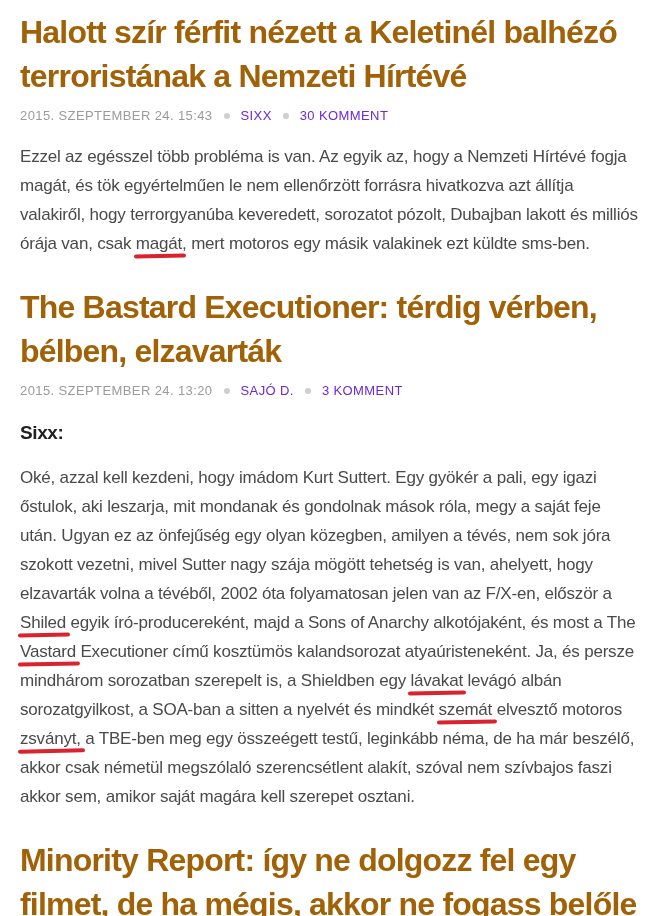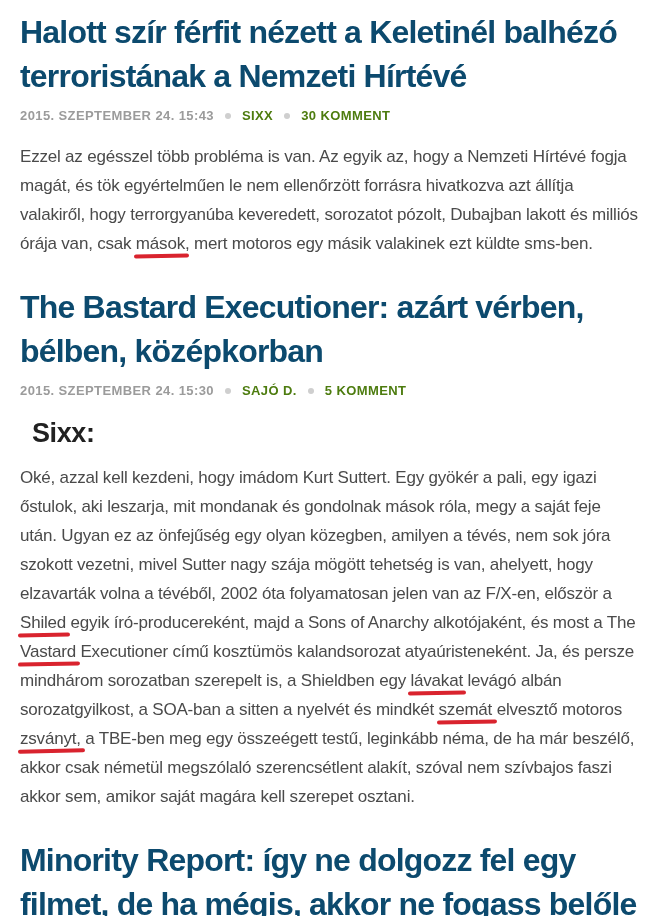--- a/index.html
+++ b/index.html
@@ -12,57 +12,57 @@
   main { padding: 10px 20px 6px 20px; }
 
   article { margin: 0; }
 
   .post-title {
     margin: 0 0 10px 0;
     font-size: 32px;
     line-height: 44px;
     font-weight: 700;
     letter-spacing: -0.8px;
-    color: #0c4a6e;
+    color: #a16207;
     cursor: pointer;
   }
 
   .meta {
     display: flex;
     align-items: center;
     gap: 11px;
     margin: 0 0 19px 0;
     font-size: 13px;
-    font-weight: 700;
+    font-weight: 400;
     letter-spacing: 0.4px;
   }
   .meta .date { color: #9b9b9b; }
   .meta .dot {
     width: 6px; height: 6px;
     border-radius: 50%;
     background: #cfcfcf;
     flex: 0 0 auto;
   }
   .meta .author, .meta .comments {
-    color: #4d7c0f;
+    color: #6d28d9;
     text-decoration: none;
     cursor: pointer;
   }
 
   .body {
     margin: 0 0 27px 0;
     font-size: 17px;
     line-height: 29px;
     letter-spacing: -0.2px;
     color: #4a4a4a;
   }
 
   .subheading {
-    margin: 0 0 14px 12px;
-    font-size: 27px;
+    margin: 0 0 14px 0;
+    font-size: 19px;
     line-height: 32px;
     font-weight: 700;
     letter-spacing: -0.4px;
     color: #212121;
   }
 
   
   .mark { position: relative; white-space: nowrap; }
   .mark::after {
     content: "";
@@ -88,31 +88,31 @@
 
   <article>
     <h1 class="post-title">Halott szír férfit nézett a Keletinél balhézó terroristának a Nemzeti Hírtévé</h1>
     <div class="meta">
       <span class="date">2015. SZEPTEMBER 24. 15:43</span>
       <span class="dot"></span>
       <a class="author">SIXX</a>
       <span class="dot"></span>
       <a class="comments">30 KOMMENT</a>
     </div>
-    <p class="body"><span>Ezzel az egésszel több probléma is van. Az egyik az, hogy a Nemzeti Hírtévé fogja magát, és tök egyértelműen le nem ellenőrzött forrásra hivatkozva azt állítja valakiről, hogy terrorgyanúba keveredett, sorozatot pózolt, Dubajban lakott és milliós órája van, csak </span><span class="mark">mások</span><span>, mert motoros egy másik valakinek ezt küldte sms-ben.</span></p>
+    <p class="body"><span>Ezzel az egésszel több probléma is van. Az egyik az, hogy a Nemzeti Hírtévé fogja magát, és tök egyértelműen le nem ellenőrzött forrásra hivatkozva azt állítja valakiről, hogy terrorgyanúba keveredett, sorozatot pózolt, Dubajban lakott és milliós órája van, csak </span><span class="mark">magát</span><span>, mert motoros egy másik valakinek ezt küldte sms-ben.</span></p>
   </article>
 
   <article>
-    <h1 class="post-title">The Bastard Executioner: azárt vérben, bélben, középkorban</h1>
+    <h1 class="post-title">The Bastard Executioner: térdig vérben, bélben, elzavarták</h1>
     <div class="meta">
-      <span class="date">2015. SZEPTEMBER 24. 15:30</span>
+      <span class="date">2015. SZEPTEMBER 24. 13:20</span>
       <span class="dot"></span>
       <a class="author">SAJÓ D.</a>
       <span class="dot"></span>
-      <a class="comments">5 KOMMENT</a>
+      <a class="comments">3 KOMMENT</a>
     </div>
     <h2 class="subheading">Sixx:</h2>
     <p class="body"><span>Oké, azzal kell kezdeni, hogy imádom Kurt Suttert. Egy gyökér a pali, egy igazi őstulok, aki leszarja, mit mondanak és gondolnak mások róla, megy a saját feje után. Ugyan ez az önfejűség egy olyan közegben, amilyen a tévés, nem sok jóra szokott vezetni, mivel Sutter nagy szája mögött tehetség is van, ahelyett, hogy elzavarták volna a tévéből, 2002 óta folyamatosan jelen van az F/X-en, először a </span><span class="mark">Shiled</span><span> egyik író-producereként, majd a Sons of Anarchy alkotójaként, és most a The </span><span class="mark">Vastard</span><span> Executioner című kosztümös kalandsorozat atyaúristeneként. Ja, és persze mindhárom sorozatban szerepelt is, a Shieldben egy </span><span class="mark">lávakat</span><span> levágó albán sorozatgyilkost, a SOA-ban a sitten a nyelvét és mindkét </span><span class="mark">szemát</span><span> elvesztő motoros </span><span class="mark">zsványt,</span><span> a TBE-ben meg egy összeégett testű, leginkább néma, de ha már beszélő, akkor csak németül megszólaló szerencsétlent alakít, szóval nem szívbajos faszi akkor sem, amikor saját magára kell szerepet osztani.</span></p>
   </article>
 
   <article>
     <h1 class="post-title"><span>Minority Report: így ne dolgozz fel egy filmet, de ha mégis, akkor ne </span><span class="mark">fogass</span><span> belőle sorozatot</span></h1>
 
   </article>
 

